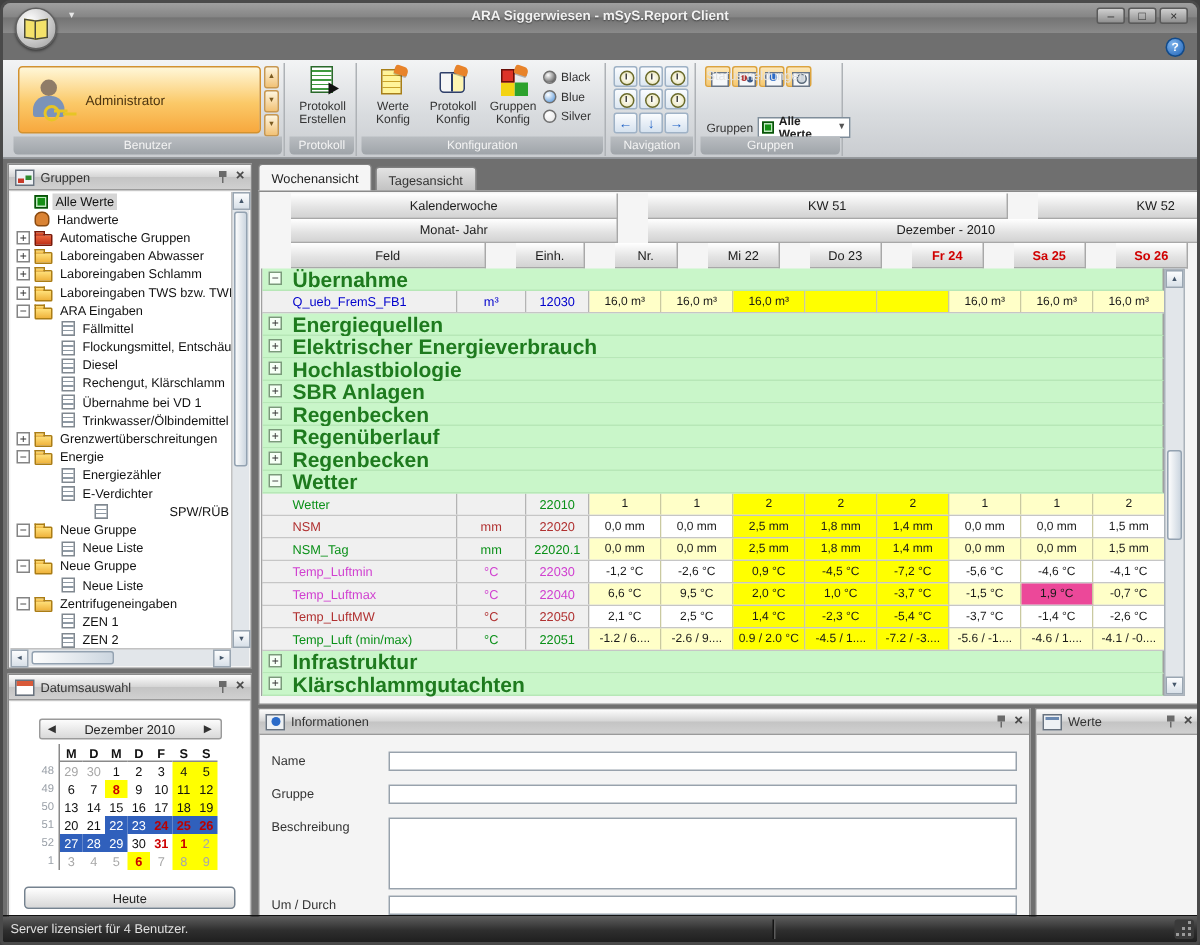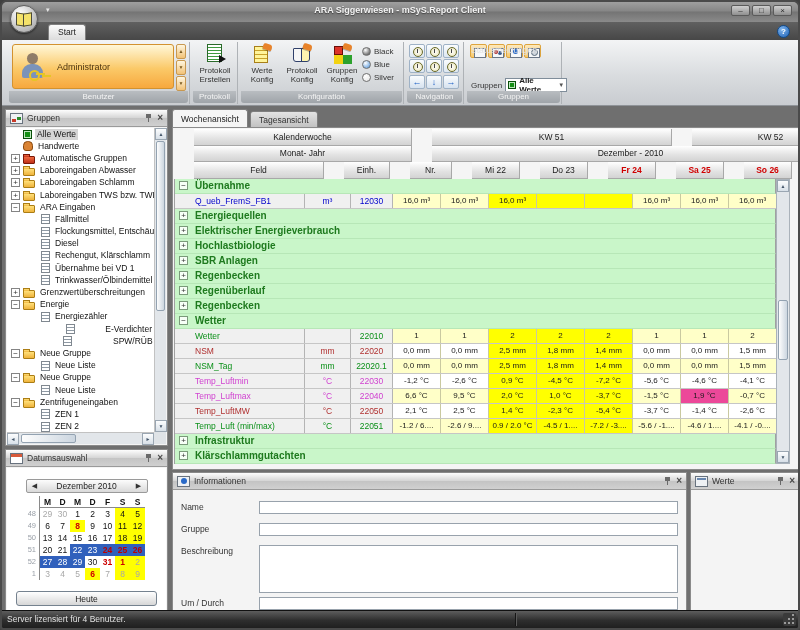--- a/index.html
+++ b/index.html
@@ -153,21 +153,21 @@
 
   #data-table { position:absolute; left:1px; top:1px; width:616px; }
   .trow { display:flex; }
   .hcell { background:linear-gradient(#ffffff,#e2e2e2 60%,#d3d3d3); border-right:1px solid #a8a8a8; border-bottom:1px solid #a8a8a8;
     font-size:8.5px; text-align:center; color:#1a1a1a; height:17px; line-height:16px; overflow:hidden; flex:none;margin-left:20px; }
   .h2 .hcell { height:16px; line-height:15px; }
   .hcell.red { color:#d00000; font-weight:bold; }
   .w-feld{width:130px} .w-einh{width:46px} .w-nr{width:42px} .w-day{width:48px} .w-left{width:218px} .w-kw51{width:240px} .w-kw52{width:158px} .w-dez{width:398px} .w-corner{width:14px}
   #table-body { position:relative; width:602px; border-left:1px solid #a0a0a0; }
   .section-row { position:relative; height:15px; background:#c9f6c9; border-bottom:1px solid #b7e7b7; border-right:1px solid #a0a0a0; }
-  .section-row .sname { position:absolute; left:20px; top:0; font-size:10px; font-weight:bold; color:#1e7a1e; line-height:14px; }
+  .section-row .sname { position:absolute; left:20px; top:0; font-size:14px; font-weight:bold; color:#1e7a1e; line-height:14px; }
   .section-row .expander { position:absolute; left:4px; top:2px; background:#f6fff6; border-color:#7a9a7a; }
   .data-row { display:flex; height:15px; border-bottom:1px solid #c6c6c6; }
   .dcell { flex:none; font-size:8.5px; line-height:14px; overflow:hidden; white-space:nowrap; border-right:1px solid #b4b4b4; }
   .dcell.feld { width:130px; background:#f0f0f0; padding-left:20px; }
   .dcell.einh { width:46px; background:#f0f0f0; text-align:center; }
   .dcell.nr   { width:42px; background:#f0f0f0; text-align:center; }
   .dcell.day  { width:48px; text-align:center; color:#1a1a1a; font-size:8px; border-right:1px solid #c9c9a0; }
   .fc-blue{color:#0000cc} .fc-green{color:#0a9018} .fc-red{color:#b03030} .fc-magenta{color:#d040d0}
   #table-vscroll { position:absolute; left:602px; top:50px; width:14px; height:285px; background:#e2e6ea; border:1px solid #aab2ba; }
   #table-vscroll .sbtn { width:12px; }
@@ -198,23 +198,20 @@
       <div class="win-btn">–</div>
       <div class="win-btn">□</div>
       <div class="win-btn">×</div>
     </div>
   </div>
   <div class="app-btn">
     <div class="book-icon"></div>
   </div>
   <span class="qat-caret">▾</span>
 
-  <div class="tabrow">
-    <div class="start-tab">Start</div>
-  </div>
   <div class="help-btn">?</div>
 
   <div class="ribbon">
 
     <div class="rgroup" style="left:6px;width:182px;">
       <div class="user-box">
         <div class="avatar">
             <span class="key-icon"></span>
           </div>
         <span class="user-name">Administrator</span>
@@ -394,21 +391,21 @@
         <div class="tree-row" style="padding-left: 4px;">
           <span class="expander">−</span>
           <span class="ticon icon-folder"></span>
           <span class="tlabel">Energie</span>
         </div>
         <div class="tree-row" style="padding-left: 22px;">
           <span class="tspacer"></span>
           <span class="ticon icon-list"></span>
           <span class="tlabel">Energiezähler</span>
         </div>
-        <div class="tree-row" style="padding-left: 22px; justify-content: space-between;">
+        <div class="tree-row" style="padding-left: 22px;">
           <span class="tspacer"></span>
           <span class="ticon icon-list"></span>
           <span class="tlabel">E-Verdichter</span>
         </div>
         <div class="tree-row" style="padding-left: 8px; gap: 36px;">
           <span class="tspacer"></span>
           <span class="ticon icon-list"></span>
           <span class="tlabel">SPW/RÜB</span>
         </div>
         <div class="tree-row" style="padding-left: 4px;">

